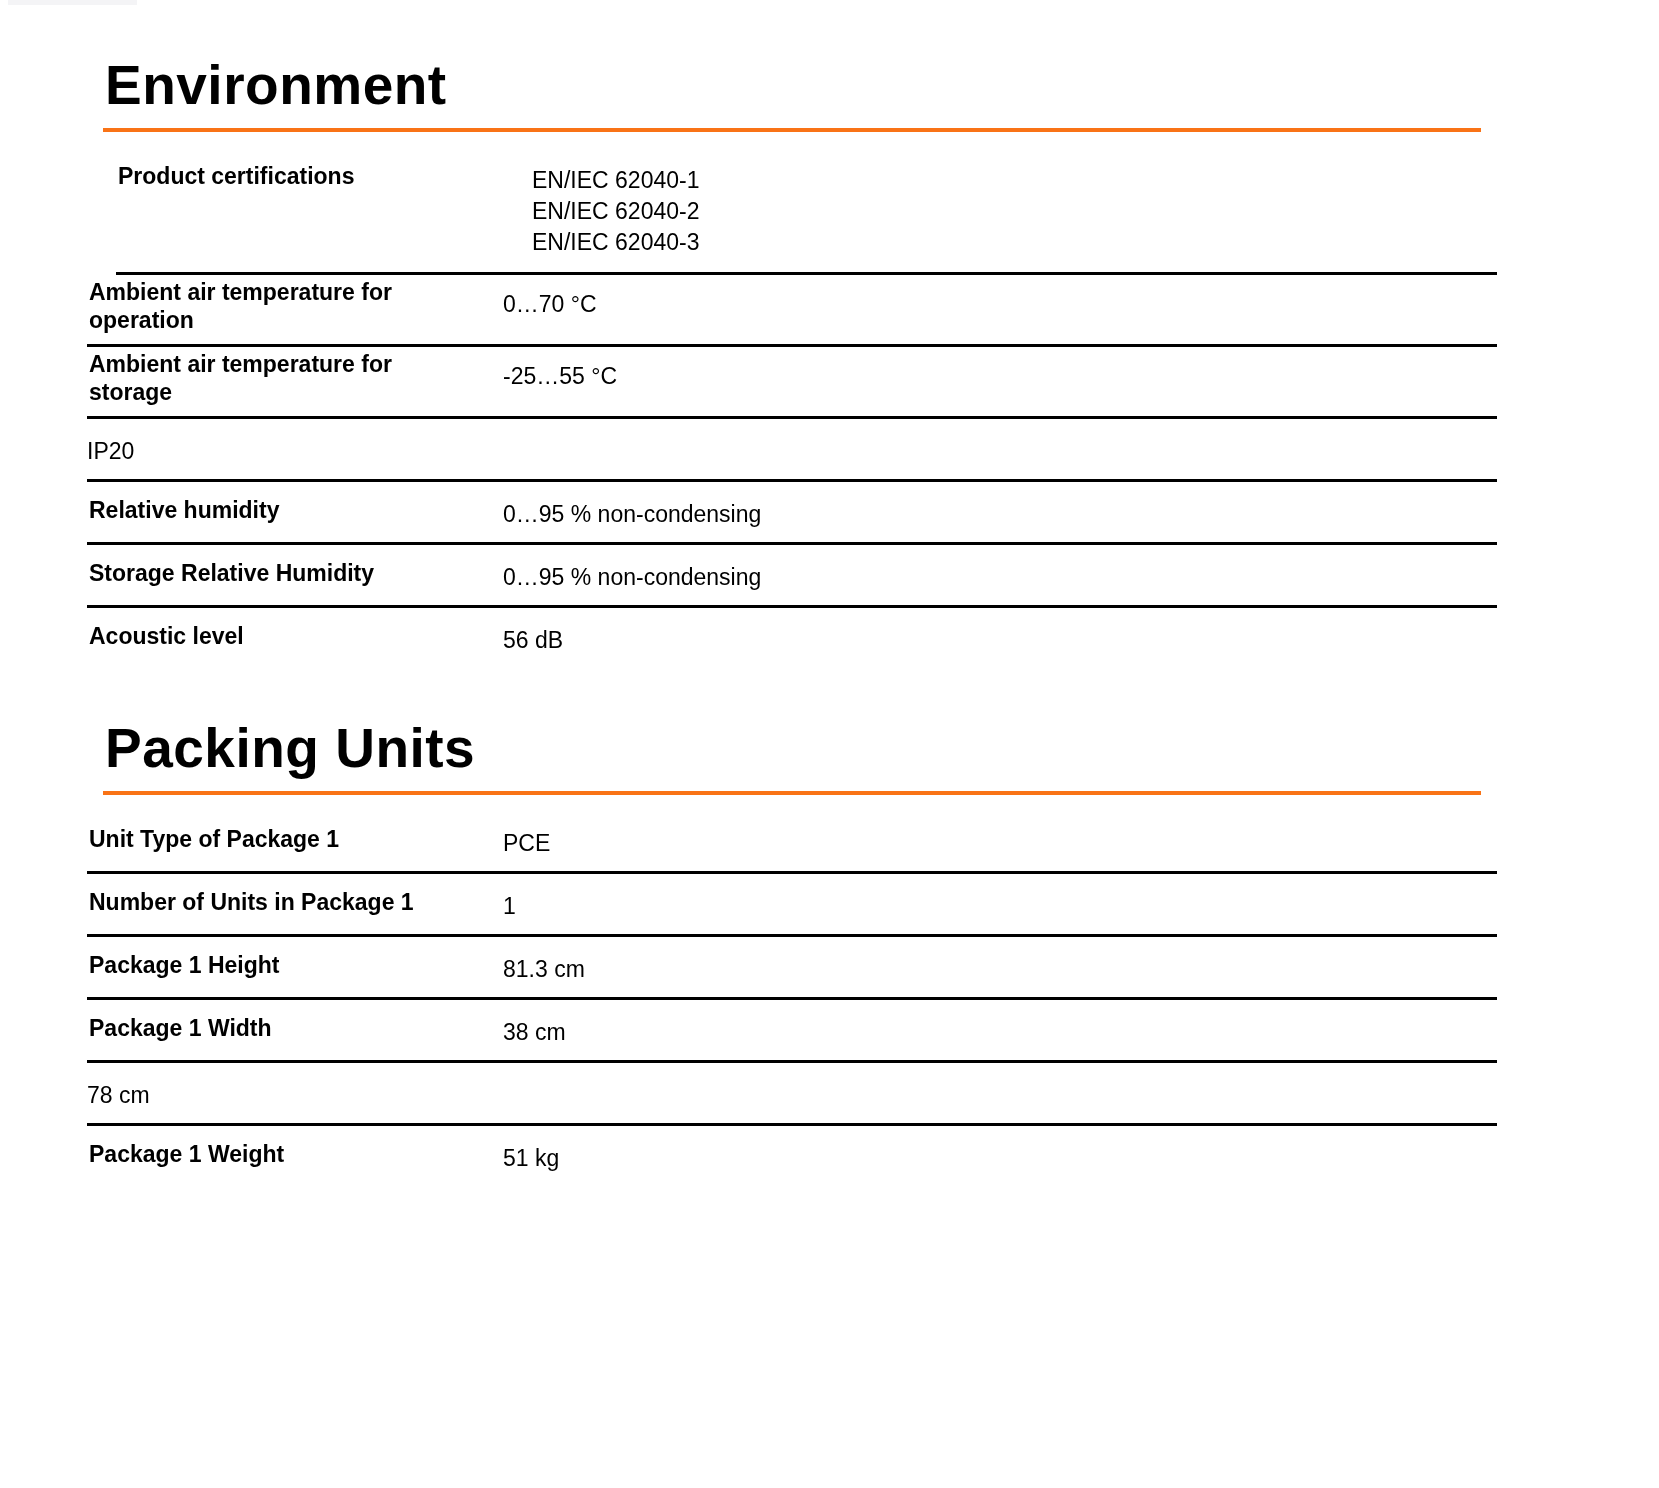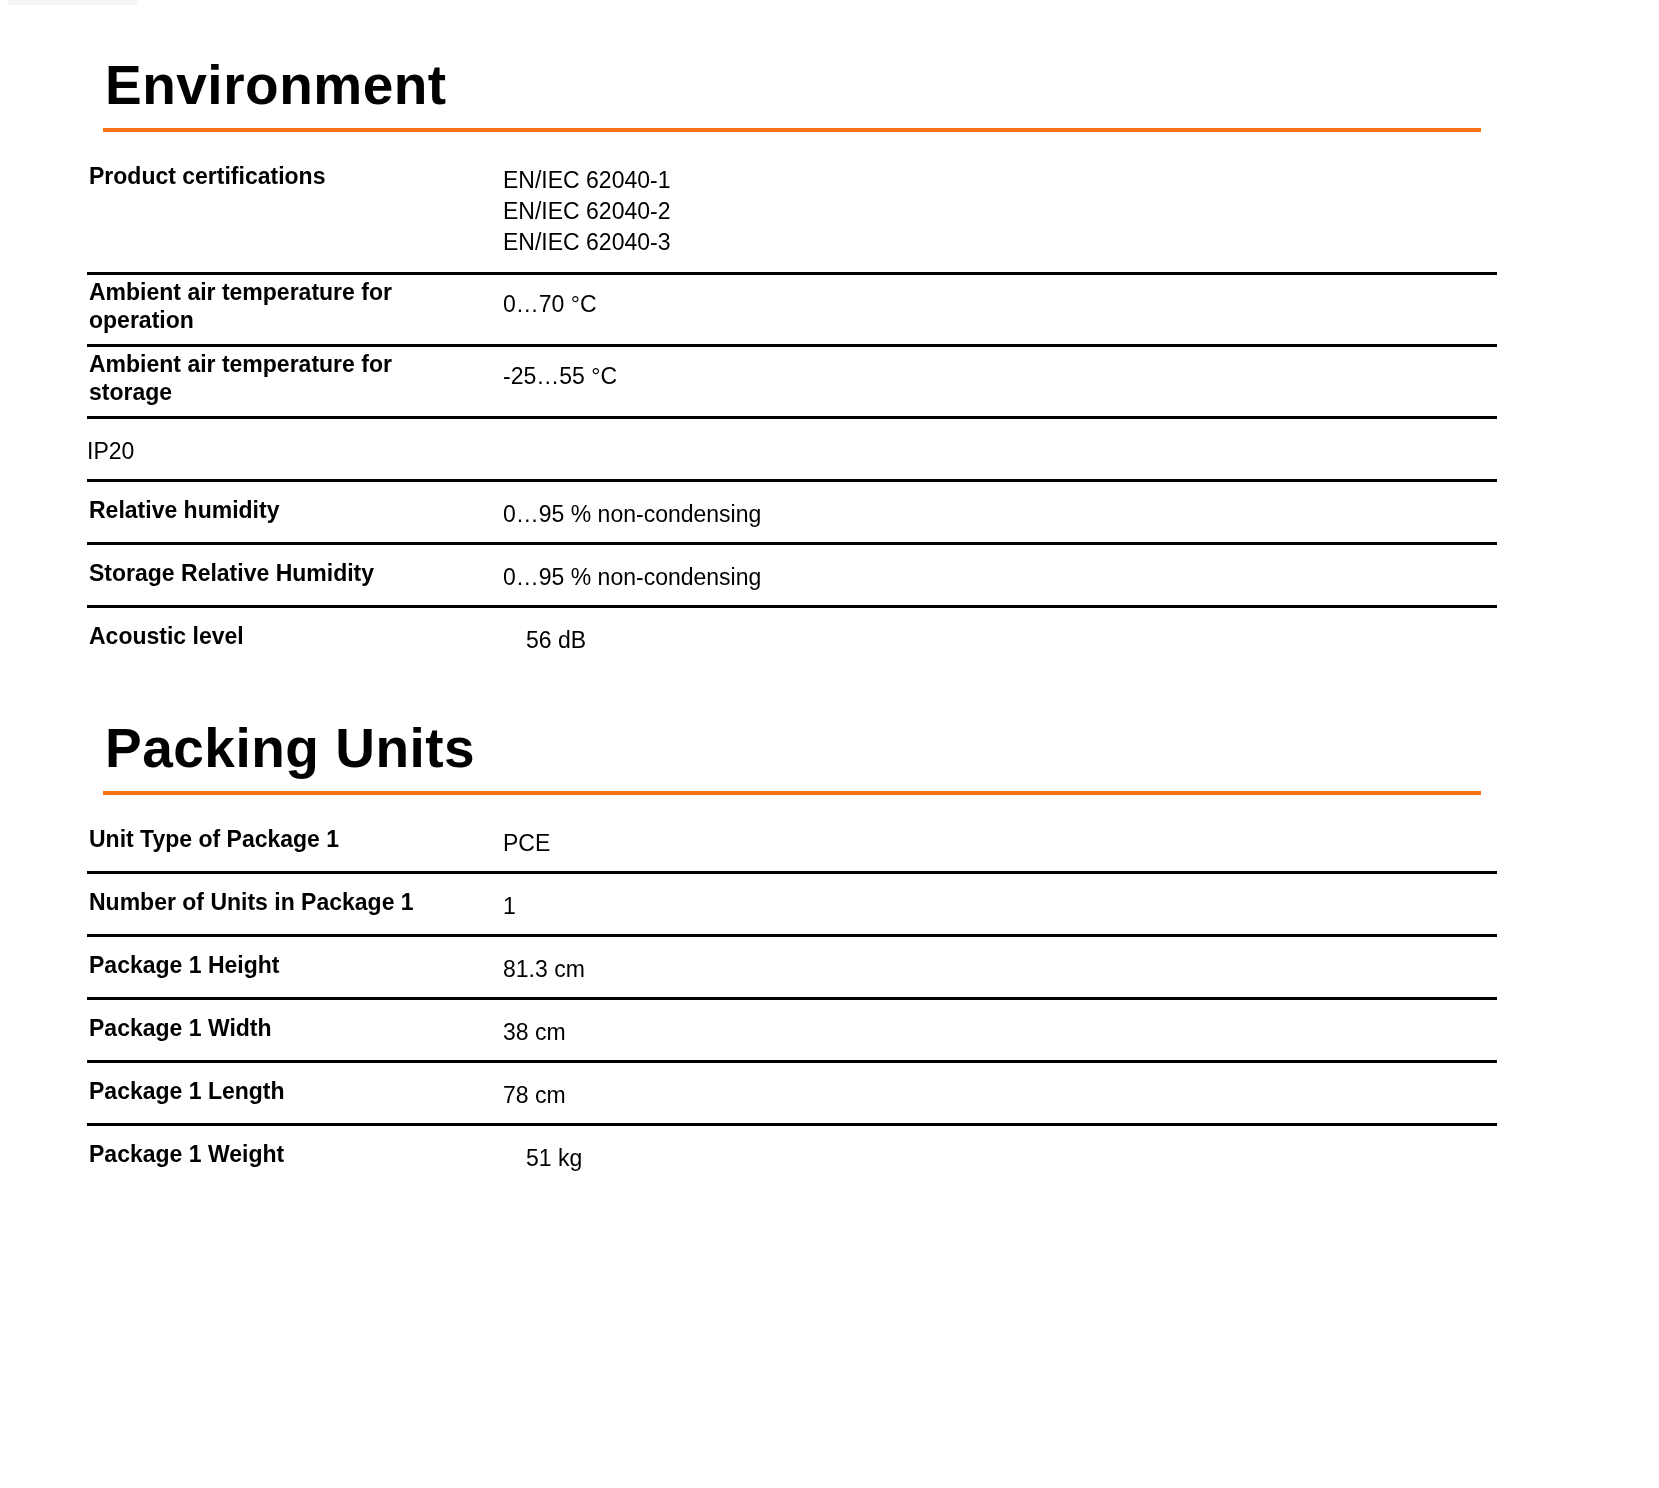--- a/index.html
+++ b/index.html
@@ -42,23 +42,23 @@
   .section-pack .section-title { margin-top: 50px; }
 
   .spec-table { width: 100%; }
 
   .row {
     display: flex;
     box-sizing: border-box;
     border-bottom: 3px solid #000000;
     min-height: 63px;
   }
-  .row.row-last { border-bottom: none; gap: 23px; }
+  .row.row-last { border-bottom: none; }
   .row.row-2line { min-height: 70px; }
-  .row.row-3line { min-height: 127px; }
+  .row.row-3line { min-height: 127px; margin-left: 29px; }
 
   .cell {
     box-sizing: border-box;
     font-size: 23px;
   }
   .cell.label {
     width: 416px;
     flex: 0 0 416px;
     padding: 14px 26px 10px 2px;
     font-weight: bold;
@@ -142,21 +142,20 @@
         <div class="cell label">Package 1 Height</div>
         <div class="cell value">81.3 cm</div>
       </div>
 
       <div class="row">
         <div class="cell label">Package 1 Width</div>
         <div class="cell value">38 cm</div>
       </div>
 
       <div class="row">
-        <div class="cell label">Package 1 Length</div>
         <div class="cell value">78 cm</div>
       </div>
 
       <div class="row row-last">
         <div class="cell label">Package 1 Weight</div>
         <div class="cell value">51 kg</div>
       </div>
 
     </div>
   </div>

